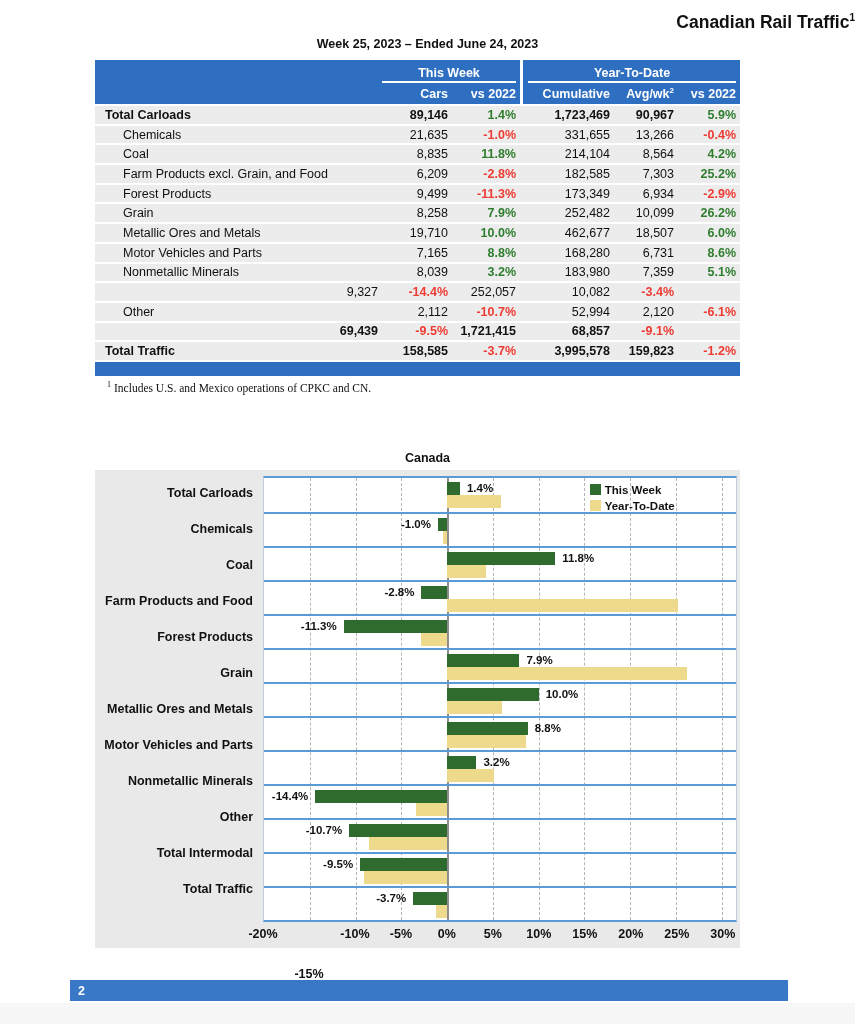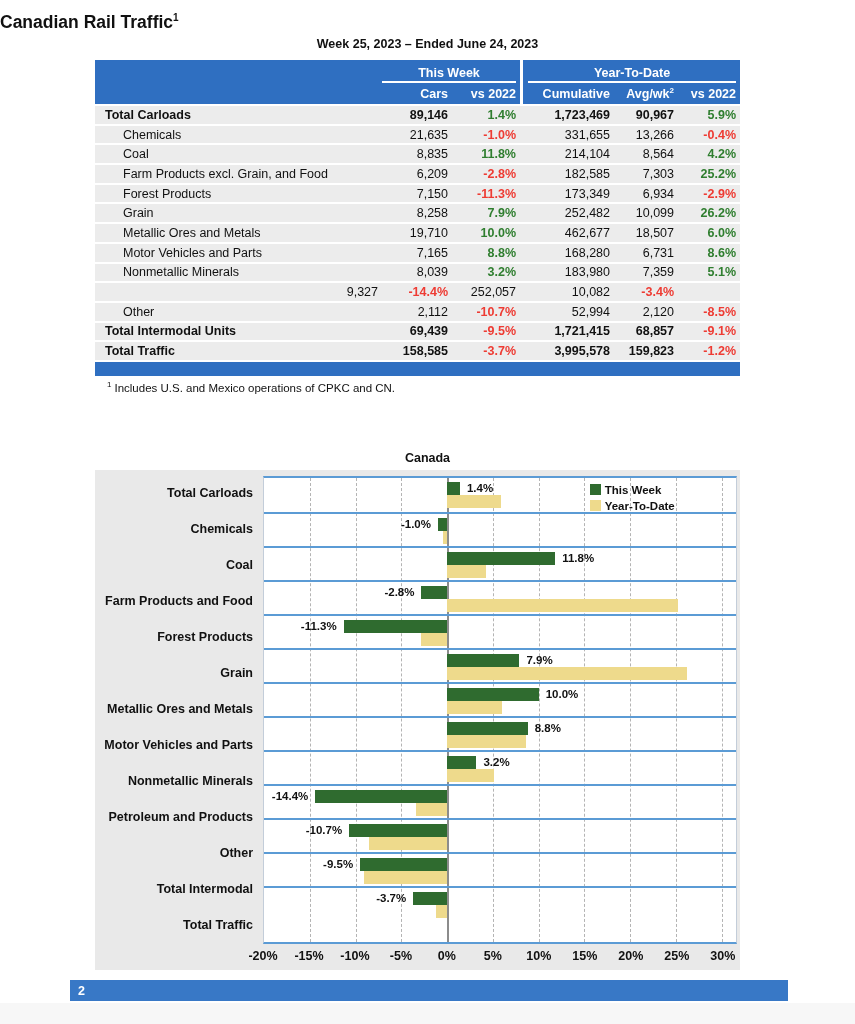--- a/index.html
+++ b/index.html
@@ -1,20 +1,20 @@
 <!DOCTYPE html>
 <html><head>
 <meta charset="utf-8">
 <style>
   * { box-sizing: border-box; margin: 0; padding: 0; }
   html,body { width:855px; height:1024px; background:#ffffff; font-family:"Liberation Sans", sans-serif; color:#111; overflow:hidden; }
   .page { position:relative; width:855px; height:1024px; }
 
   
-  .doc-title { position:absolute; top:12px; left:0; width:100%; text-align:left; font-size:17.5px; font-weight:bold; }
+  .doc-title { position:absolute; top:12px; left:0; width:100%; text-align:right; font-size:17.5px; font-weight:bold; }
   .doc-title sup { font-size:10px; }
   .doc-subtitle { position:absolute; top:37px; left:0; width:100%; text-align:center; font-size:12.5px; font-weight:bold; }
 
   
   .rail-table { position:absolute; left:95px; top:60px; width:645px; }
   .thead { background:#2F6FC1; color:#fff; position:relative; margin-bottom:2px; }
   .hgroup-row, .hcol-row { display:grid; grid-template-columns:285px 70px 68px 94px 64px 62px; align-items:end; }
   .hgroup-row { height:23px; }
   .hcol-row { height:21px; padding-bottom:3px; }
   .hgroup { grid-column:2 / span 2; text-align:center; font-weight:bold; font-size:12.5px; border-bottom:2px solid #fff; padding-bottom:1px; margin:0 2px; }
@@ -29,21 +29,21 @@
   .c-label { padding-left:10px; }
   .c-label.indent { padding-left:28px; }
   .c-num { text-align:right; padding-right:2px; }
   .c-pct { text-align:right; padding-right:2px; font-weight:bold; }
   .pos { color:#2F7E2F; }
   .neg { color:#EE3B33; }
   .table-endbar { height:14px; background:#2F6FC1; }
 
   
   .footnotes { position:absolute; left:107px; top:380px; font-size:11.5px; }
-  .footnote { margin-bottom:5px; }
+  .footnote { margin-bottom:5px;font-family:Liberation Serif, serif; }
   .footnote sup { font-size:8px; margin-right:3px; }
 
   
   .chart-title { position:absolute; top:427px; left:0; width:100%; text-align:center; font-size:15.5px; font-weight:bold; }
   .chart-subtitle { position:absolute; top:451px; left:0; width:100%; text-align:center; font-size:12.5px; font-weight:bold; }
 
   
   .chart-box { position:absolute; left:95px; top:470px; width:645px; background:#E9E9E9; padding:6px 3px 0 0; }
   .chart-main { display:flex; }
   .chart-labels { width:168px; flex:none; }
@@ -120,21 +120,21 @@
         <div class="trow">
           <div class="cell c-label indent">Farm Products excl. Grain, and Food</div>
           <div class="cell c-num">6,209</div>
           <div class="cell c-pct neg">-2.8%</div>
           <div class="cell c-num">182,585</div>
           <div class="cell c-num">7,303</div>
           <div class="cell c-pct pos">25.2%</div>
         </div>
         <div class="trow">
           <div class="cell c-label indent">Forest Products</div>
-          <div class="cell c-num">7,150</div>
+          <div class="cell c-num">9,499</div>
           <div class="cell c-pct neg">-11.3%</div>
           <div class="cell c-num">173,349</div>
           <div class="cell c-num">6,934</div>
           <div class="cell c-pct neg">-2.9%</div>
         </div>
         <div class="trow">
           <div class="cell c-label indent">Grain</div>
           <div class="cell c-num">8,258</div>
           <div class="cell c-pct pos">7.9%</div>
           <div class="cell c-num">252,482</div>
@@ -171,24 +171,23 @@
           <div class="cell c-num">252,057</div>
           <div class="cell c-num">10,082</div>
           <div class="cell c-pct neg">-3.4%</div>
         </div>
         <div class="trow">
           <div class="cell c-label indent">Other</div>
           <div class="cell c-num">2,112</div>
           <div class="cell c-pct neg">-10.7%</div>
           <div class="cell c-num">52,994</div>
           <div class="cell c-num">2,120</div>
-          <div class="cell c-pct neg">-8.5%</div>
+          <div class="cell c-pct neg">-6.1%</div>
         </div>
         <div class="trow bold">
-          <div class="cell c-label">Total Intermodal Units</div>
           <div class="cell c-num">69,439</div>
           <div class="cell c-pct neg">-9.5%</div>
           <div class="cell c-num">1,721,415</div>
           <div class="cell c-num">68,857</div>
           <div class="cell c-pct neg">-9.1%</div>
         </div>
         <div class="trow bold">
           <div class="cell c-label">Total Traffic</div>
           <div class="cell c-num">158,585</div>
           <div class="cell c-pct neg">-3.7%</div>
@@ -211,21 +210,20 @@
       <div class="chart-labels" id="chart-labels">
           <div class="chart-label">Total Carloads</div>
           <div class="chart-label">Chemicals</div>
           <div class="chart-label">Coal</div>
           <div class="chart-label">Farm Products and Food</div>
           <div class="chart-label">Forest Products</div>
           <div class="chart-label">Grain</div>
           <div class="chart-label">Metallic Ores and Metals</div>
           <div class="chart-label">Motor Vehicles and Parts</div>
           <div class="chart-label">Nonmetallic Minerals</div>
-          <div class="chart-label">Petroleum and Products</div>
           <div class="chart-label">Other</div>
           <div class="chart-label">Total Intermodal</div>
           <div class="chart-label">Total Traffic</div>
         </div>
       <div class="chart-plot" id="chart-plot">
         <div class="legend">
           <div class="legend-item">
             <span class="legend-swatch" style="background: rgb(47, 107, 47);"></span>
             <span>This Week</span>
           </div>
@@ -306,21 +304,21 @@
           </div>
           <div class="chart-row">
             <div class="bar bar-tw" style="left: 31.622%; width: 7.178%; background: rgb(47, 107, 47);"></div>
             <div class="bar bar-ytd" style="left: 36.472%; width: 2.328%; background: rgb(238, 218, 140);"></div>
             <div class="bar-label" style="left: 31.622%; transform: translateX(calc(-100% - 7px));">-3.7%</div>
           </div>
         </div>
     </div>
     <div class="chart-axis" id="chart-axis">
         <div class="axis-tick" style="left: 0%;">-20%</div>
-        <div class="axis-tick" style="left: 9.7%;">-15%</div>
+        <div class="axis-tick" style="left: 9.7%; margin-top: 40px;">-15%</div>
         <div class="axis-tick" style="left: 19.4%;">-10%</div>
         <div class="axis-tick" style="left: 29.1%;">-5%</div>
         <div class="axis-tick" style="left: 38.8%;">0%</div>
         <div class="axis-tick" style="left: 48.5%;">5%</div>
         <div class="axis-tick" style="left: 58.2%;">10%</div>
         <div class="axis-tick" style="left: 67.9%;">15%</div>
         <div class="axis-tick" style="left: 77.6%;">20%</div>
         <div class="axis-tick" style="left: 87.3%;">25%</div>
         <div class="axis-tick" style="left: 97%;">30%</div>
       </div>

